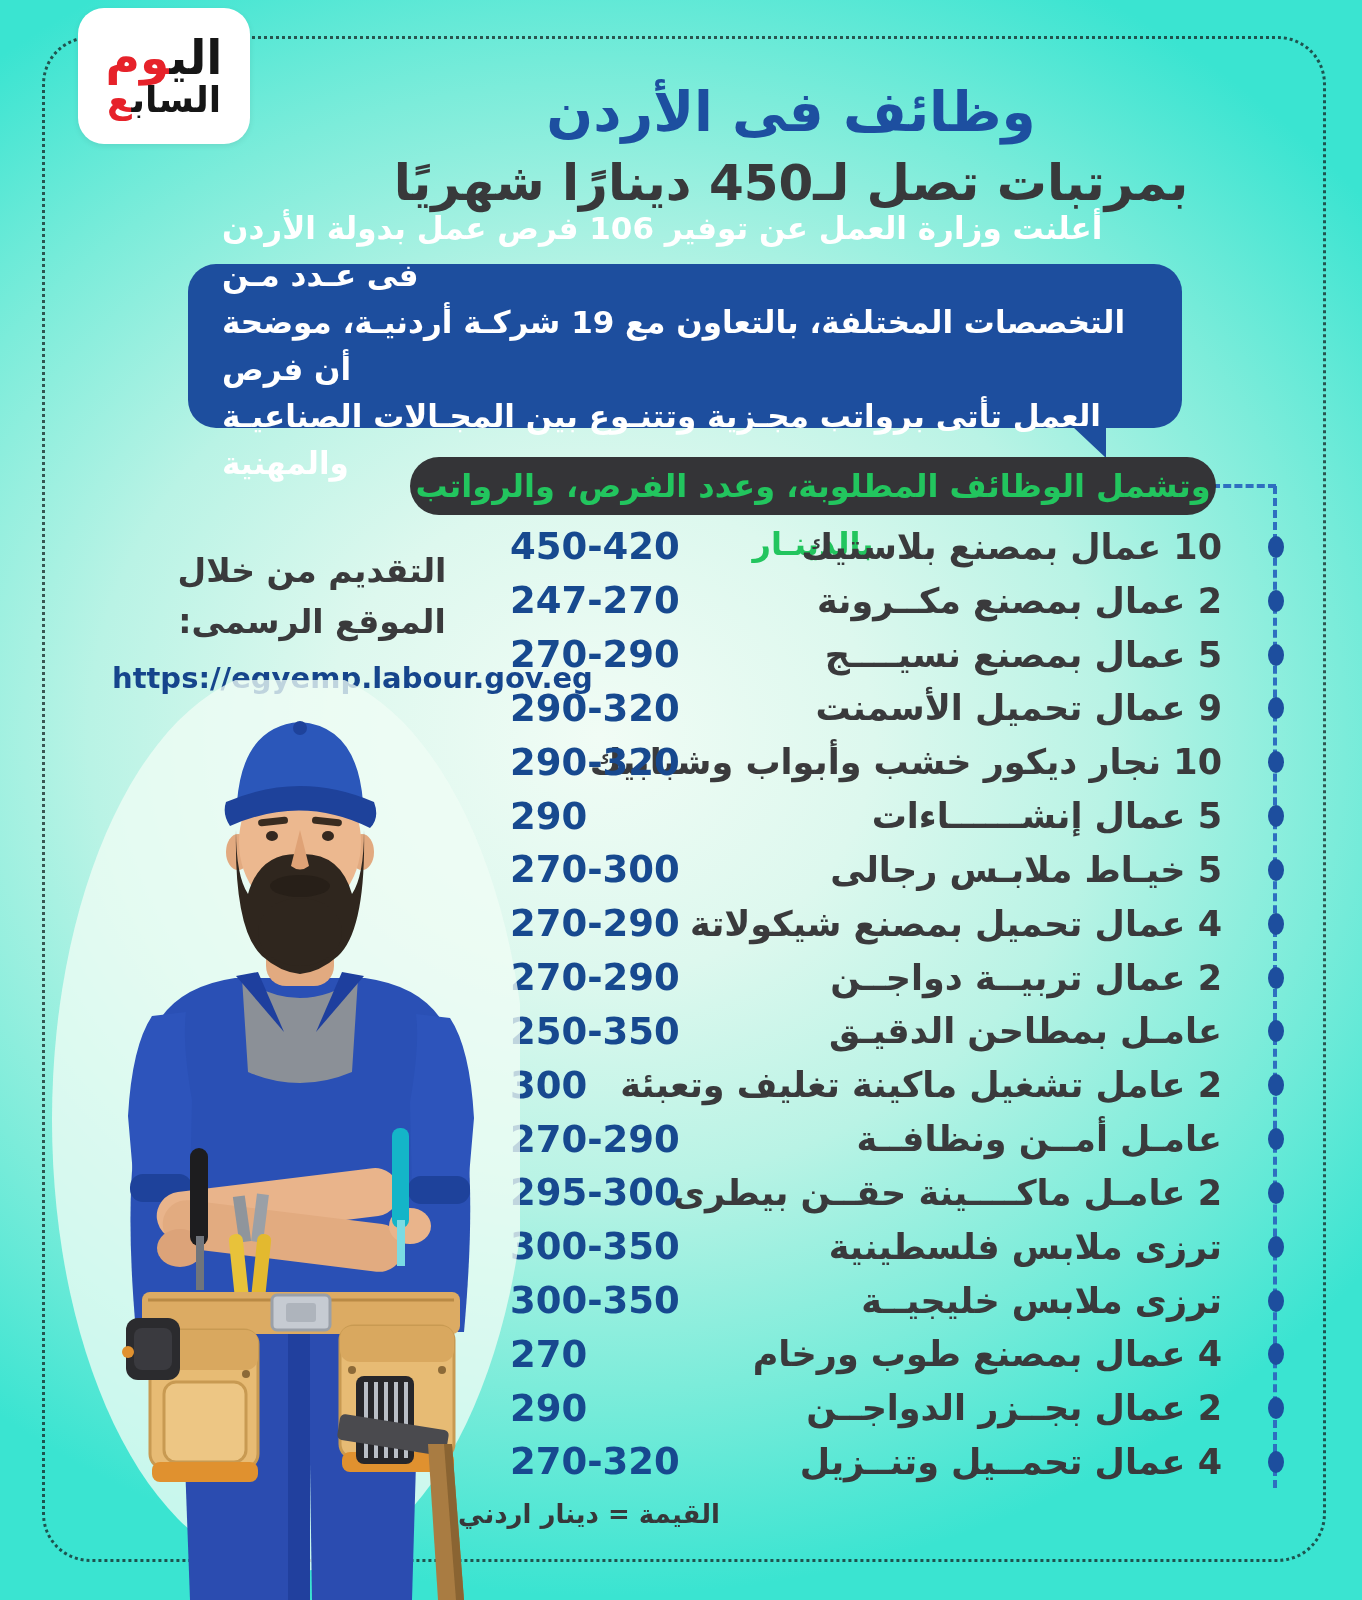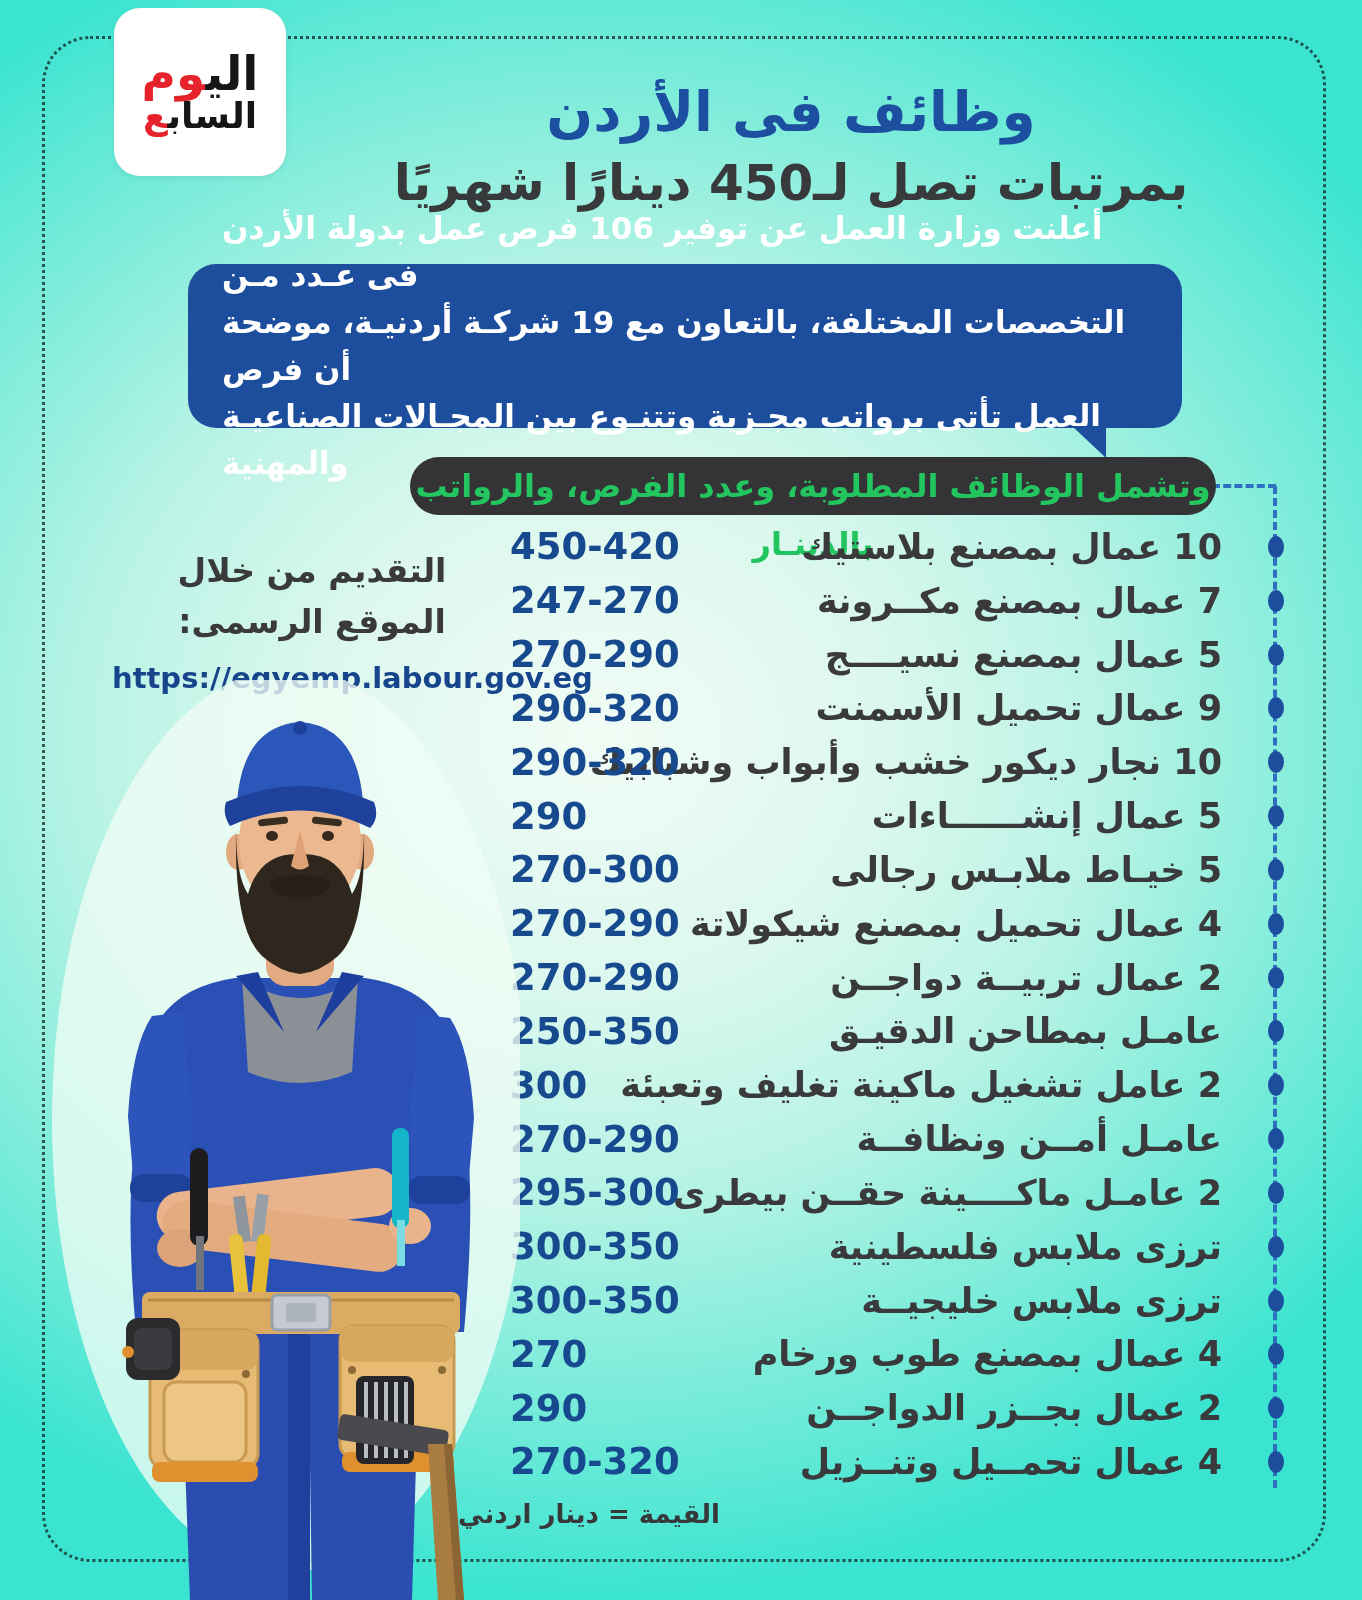--- a/index.html
+++ b/index.html
@@ -9,25 +9,24 @@
     background:
       radial-gradient(ellipse 980px 860px at 44% 46%,
         #f1fcf5 0%, #ddf8ee 28%, #b9f3e5 52%, #7cecda 76%, #3ae4d1 100%);
   }
   .frame{
     position:absolute;left:42px;top:36px;width:1278px;height:1520px;
     border:3px dotted rgba(20,35,35,.75);border-radius:48px;z-index:1;
   }
   
   .logo{
-    position:absolute;left:78px;top:8px;width:172px;height:168px;z-index:6;
+    position:absolute;left:78px;top:8px;width:172px;height:136px;z-index:6;
     background:#ffffff;border-radius:26px;display:flex;flex-direction:column;
     align-items:center;justify-content:center;line-height:1.02;
     box-shadow:0 2px 6px rgba(0,0,0,.08);
-    margin-left:36px;
   }
   .logo .l1{font-size:47px;font-weight:bold;color:#161616;}
   .logo .l2{font-size:36px;font-weight:bold;color:#161616;}
   .logo .red{color:#e6222a;}
   
   .header{position:absolute;left:320px;right:100px;top:80px;text-align:center;z-index:3;}
   .title{font-size:55px;font-weight:bold;color:#1d4fa0;margin:0;}
   .subtitle{font-size:50px;font-weight:bold;color:#38393b;margin:10px 0 0 0;}
   
   .intro{
@@ -115,21 +114,21 @@
 
   <div class="list" id="jobs-list">
     <div class="row">
       <span class="salary">450-420</span>
       <span class="job">10 عمال بمصنع بلاستيك</span>
       <span class="dot"></span>
     </div>
 
     <div class="row">
       <span class="salary">247-270</span>
-      <span class="job">7 عمال بمصنع مكــرونة</span>
+      <span class="job">2 عمال بمصنع مكــرونة</span>
       <span class="dot"></span>
     </div>
 
     <div class="row">
       <span class="salary">270-290</span>
       <span class="job">5 عمال بمصنع نسيــــج</span>
       <span class="dot"></span>
     </div>
 
     <div class="row">

